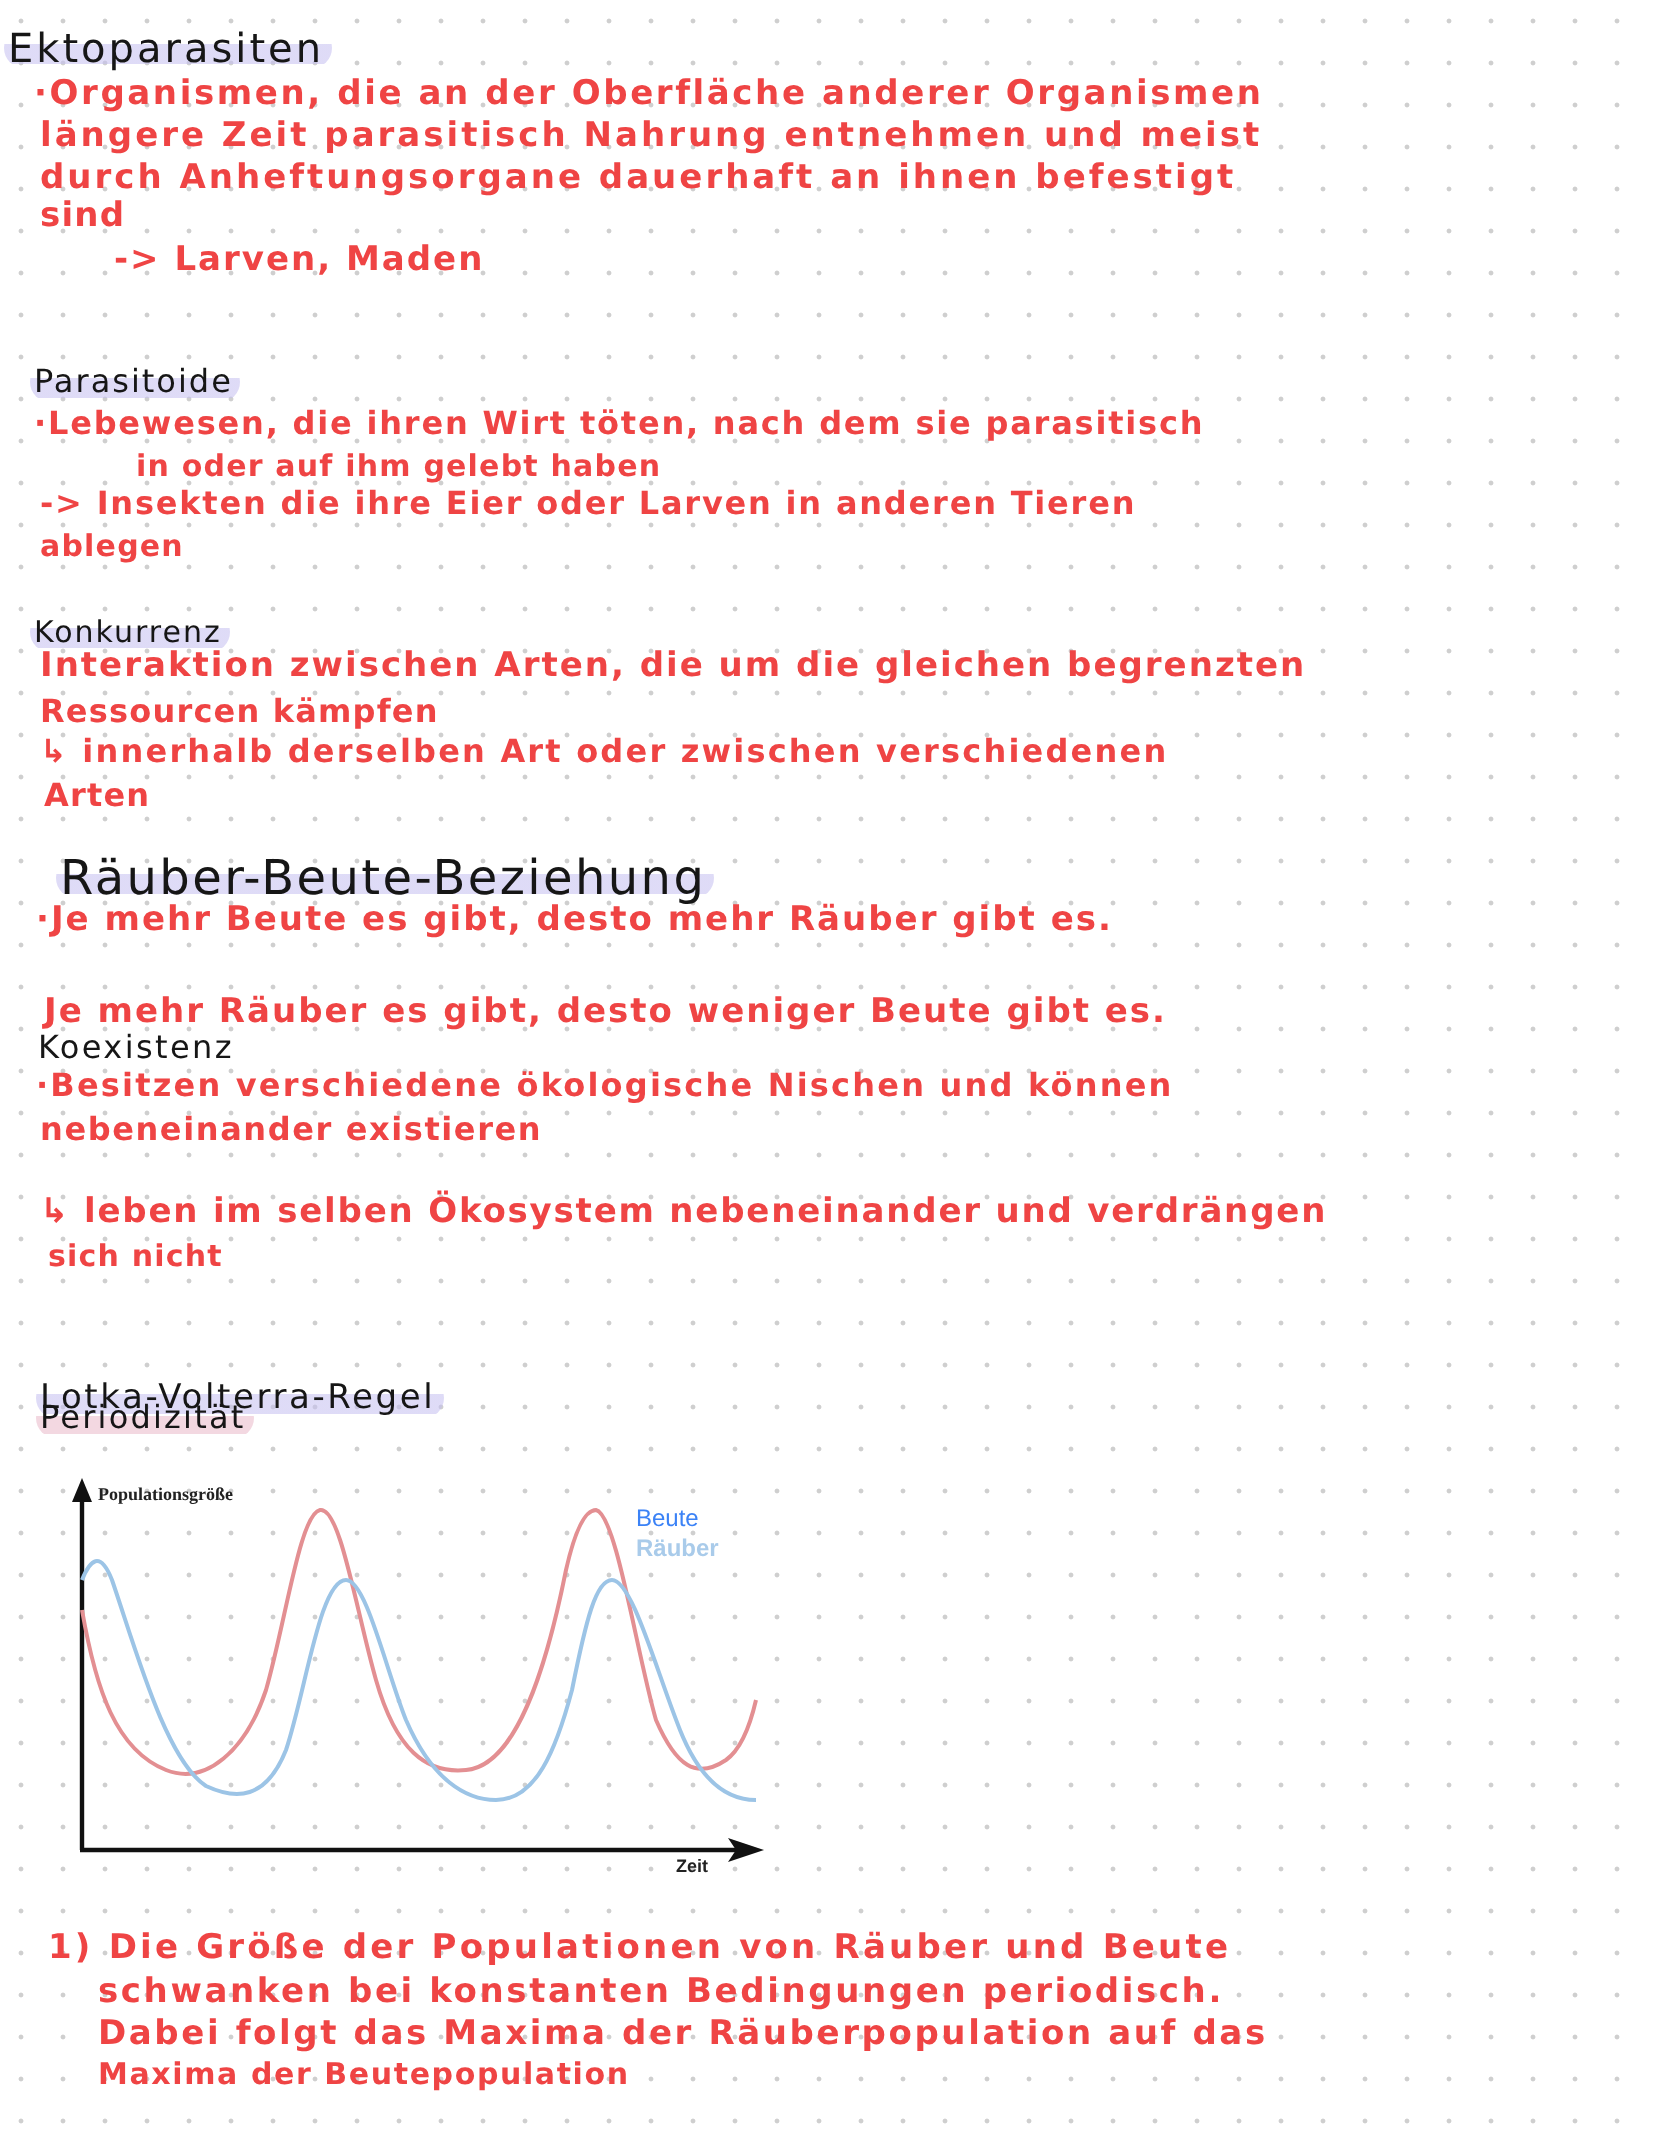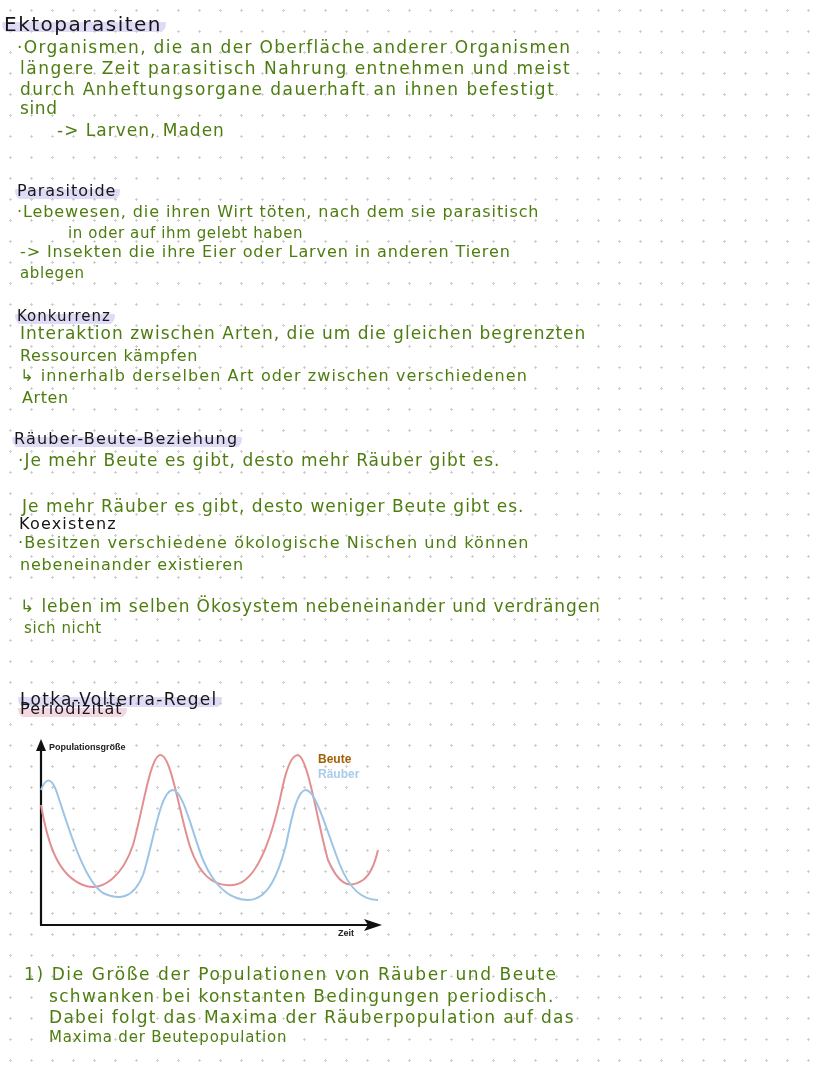--- a/index.html
+++ b/index.html
@@ -9,43 +9,44 @@
     background-image: radial-gradient(circle, #cfcfcf 1px, transparent 1.4px);
     background-size: 21px 21px;
     background-position: 0px 0px;
     font-family: "DejaVu Sans", sans-serif;
     color: #1a1a1a;
   }
   .line {
     position: absolute; left: 20px; white-space: nowrap;
     font-family: "DejaVu Sans", sans-serif;
     font-size: 17px; letter-spacing: 0.6px; line-height: 18px;
-    color: #4d7c0f;
+    color: #ef4444;
+    font-weight: bold;
   }
   .heading {
     position: absolute; left: 18px; white-space: nowrap;
     font-family: "DejaVu Sans", sans-serif;
     font-size: 18px; letter-spacing: 1px; line-height: 20px; color: #161616;
     padding: 0 4px 0 2px; border-radius: 10px;
   }
   .hl-purple { background: linear-gradient(to bottom, transparent 40%, rgba(196,190,240,0.55) 40%, rgba(196,190,240,0.55) 90%, transparent 90%); }
   .hl-pink { background: linear-gradient(to bottom, transparent 45%, rgba(235,190,205,0.6) 45%, rgba(235,190,205,0.6) 90%, transparent 90%); }
   .chart-wrap { position: absolute; left: 28px; top: 735px; width: 360px; height: 210px; }
   .chart-wrap svg { position: absolute; left: 0; top: 0; }
   .ylabel {
-    position: absolute; left: 21px; top: 7px; font-family: Liberation Sans, sans-serif;
+    position: absolute; left: 21px; top: 7px; font-family: Liberation Serif, serif;
     font-weight: bold; font-size: 9px; color: #222;
   }
   .xlabel {
     position: absolute; left: 310px; top: 193px; font-family: "Liberation Sans", sans-serif;
     font-weight: bold; font-size: 9px; color: #222;
   }
   .legend-beute {
     position: absolute; left: 290px; top: 17px; font-family: "Liberation Sans", sans-serif;
-    font-weight: bold; font-size: 12px; color: #a16207; text-align: center;
+    font-weight: normal; font-size: 12px; color: #3b82f6; text-align: center;
   }
   .legend-raeuber {
     position: absolute; left: 290px; top: 32px; font-family: "Liberation Sans", sans-serif;
     font-weight: bold; font-size: 12px; color: #a9cbea;
   }
 </style>
 </head>
 <body>
 
 <div class="heading hl-purple" style="top:14px;left:2px;font-size:20px;letter-spacing:1.5px;">Ektoparasiten</div>
@@ -60,21 +61,21 @@
 <div class="line" style="top:224px;font-size:15px;margin-left:48px;">in oder auf ihm gelebt haben</div>
 <div class="line" style="top:243px;font-size:16px;letter-spacing:0.9px;">-&gt; Insekten die ihre Eier oder Larven in anderen Tieren</div>
 <div class="line" style="top:264px;font-size:15px;">ablegen</div>
 
 <div class="heading hl-purple" style="top:306px;left:15px;font-size:15px;">Konkurrenz</div>
 <div class="line" style="top:324px;font-size:17px;letter-spacing:1px;">Interaktion zwischen Arten, die um die gleichen begrenzten</div>
 <div class="line" style="top:347px;font-size:16px;">Ressourcen kämpfen</div>
 <div class="line" style="top:367px;font-size:16px;letter-spacing:1.1px;">↳ innerhalb derselben Art oder zwischen verschiedenen</div>
 <div class="line" style="top:389px;left:22px;font-size:16px;">Arten</div>
 
-<div class="heading hl-purple" style="top:429px;left:12px;font-size:16px;letter-spacing:1.2px;">Räuber-Beute-Beziehung</div>
+<div class="heading hl-purple" style="top:429px;left:28px;font-size:24px;letter-spacing:1.2px;">Räuber-Beute-Beziehung</div>
 <div class="line" style="top:451px;left:18px;font-size:17px;letter-spacing:1px;">·Je mehr Beute es gibt, desto mehr Räuber gibt es.</div>
 <div class="line" style="top:497px;left:22px;font-size:17px;letter-spacing:1px;">Je mehr Räuber es gibt, desto weniger Beute gibt es.</div>
 
 <div class="heading hl-purple" style="top:514px;left:17px;font-size:16px;letter-spacing:1.2px;background:none;">Koexistenz</div>
 <div class="line" style="top:534px;left:18px;font-size:16px;letter-spacing:1.1px;">·Besitzen verschiedene ökologische Nischen und können</div>
 <div class="line" style="top:556px;font-size:16px;letter-spacing:0.8px;text-align:right;">nebeneinander existieren</div>
 <div class="line" style="top:597px;font-size:17px;letter-spacing:0.9px;">↳ leben im selben Ökosystem nebeneinander und verdrängen</div>
 <div class="line" style="top:619px;left:24px;font-size:15px;">sich nicht</div>
 
 <div class="heading hl-purple" style="top:670px;left:18px;font-size:17px;letter-spacing:1.3px;margin-top:19px;">Lotka-Volterra-Regel</div>

